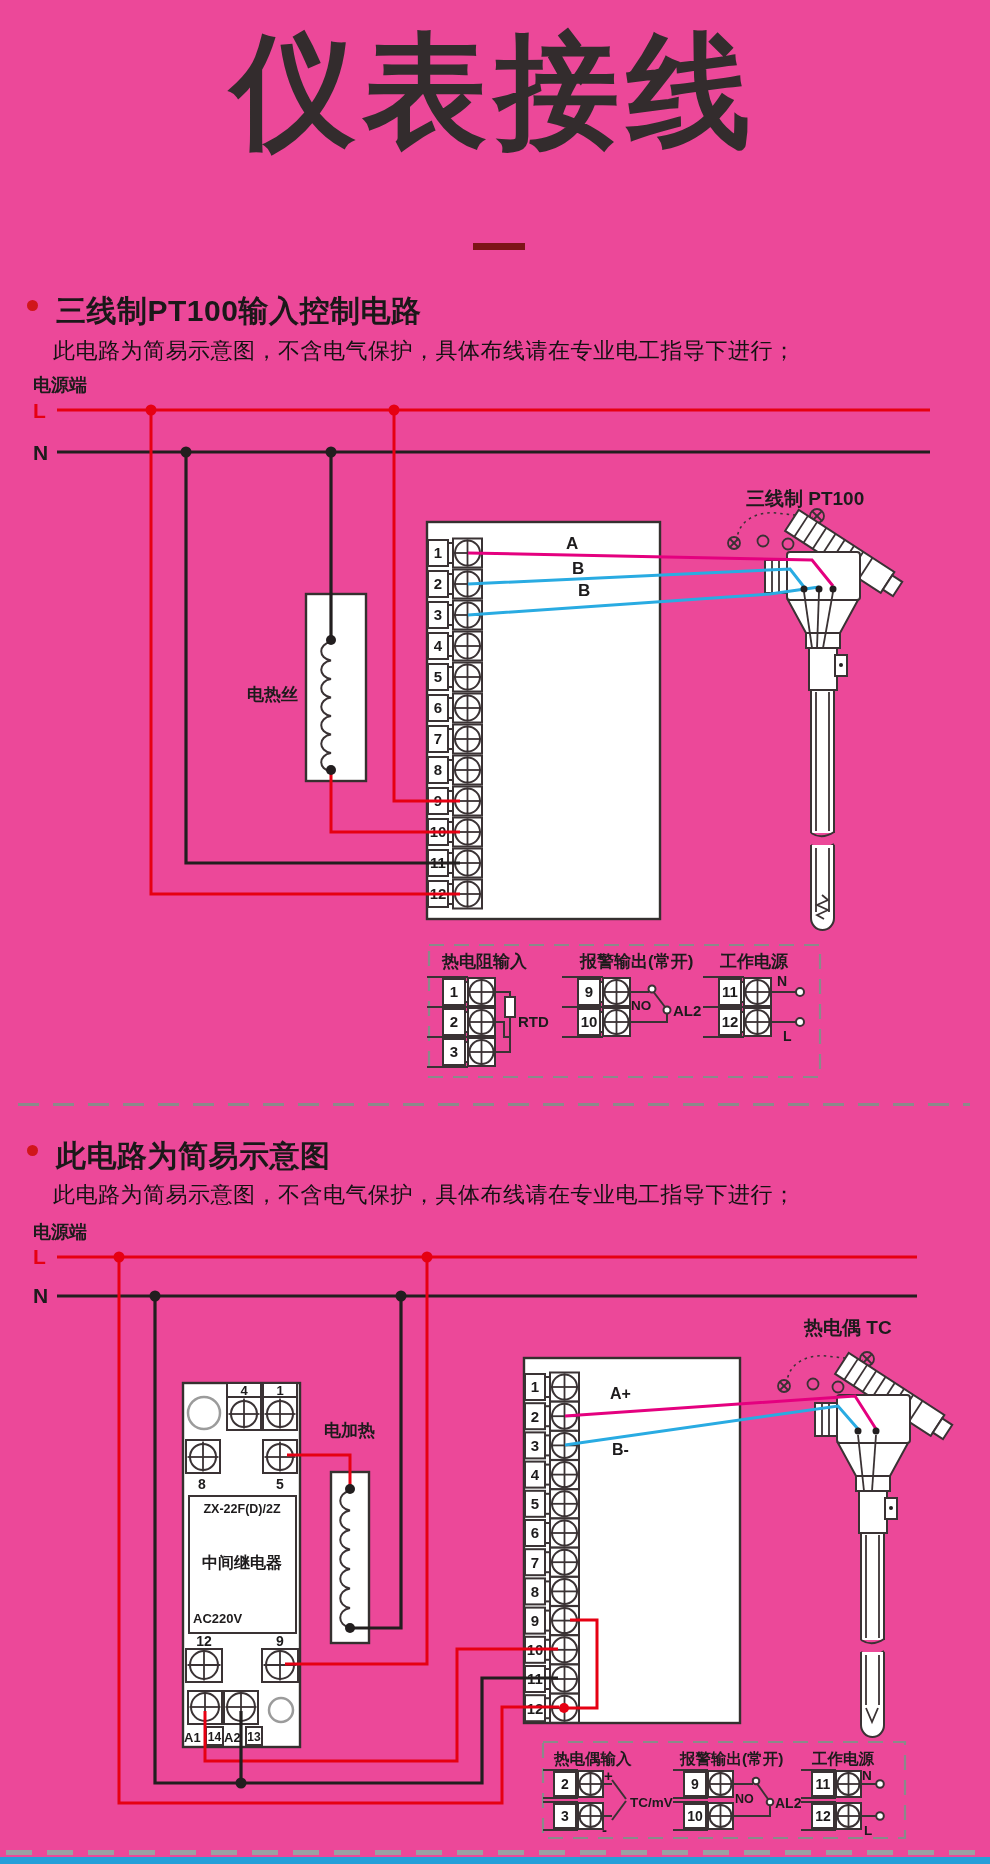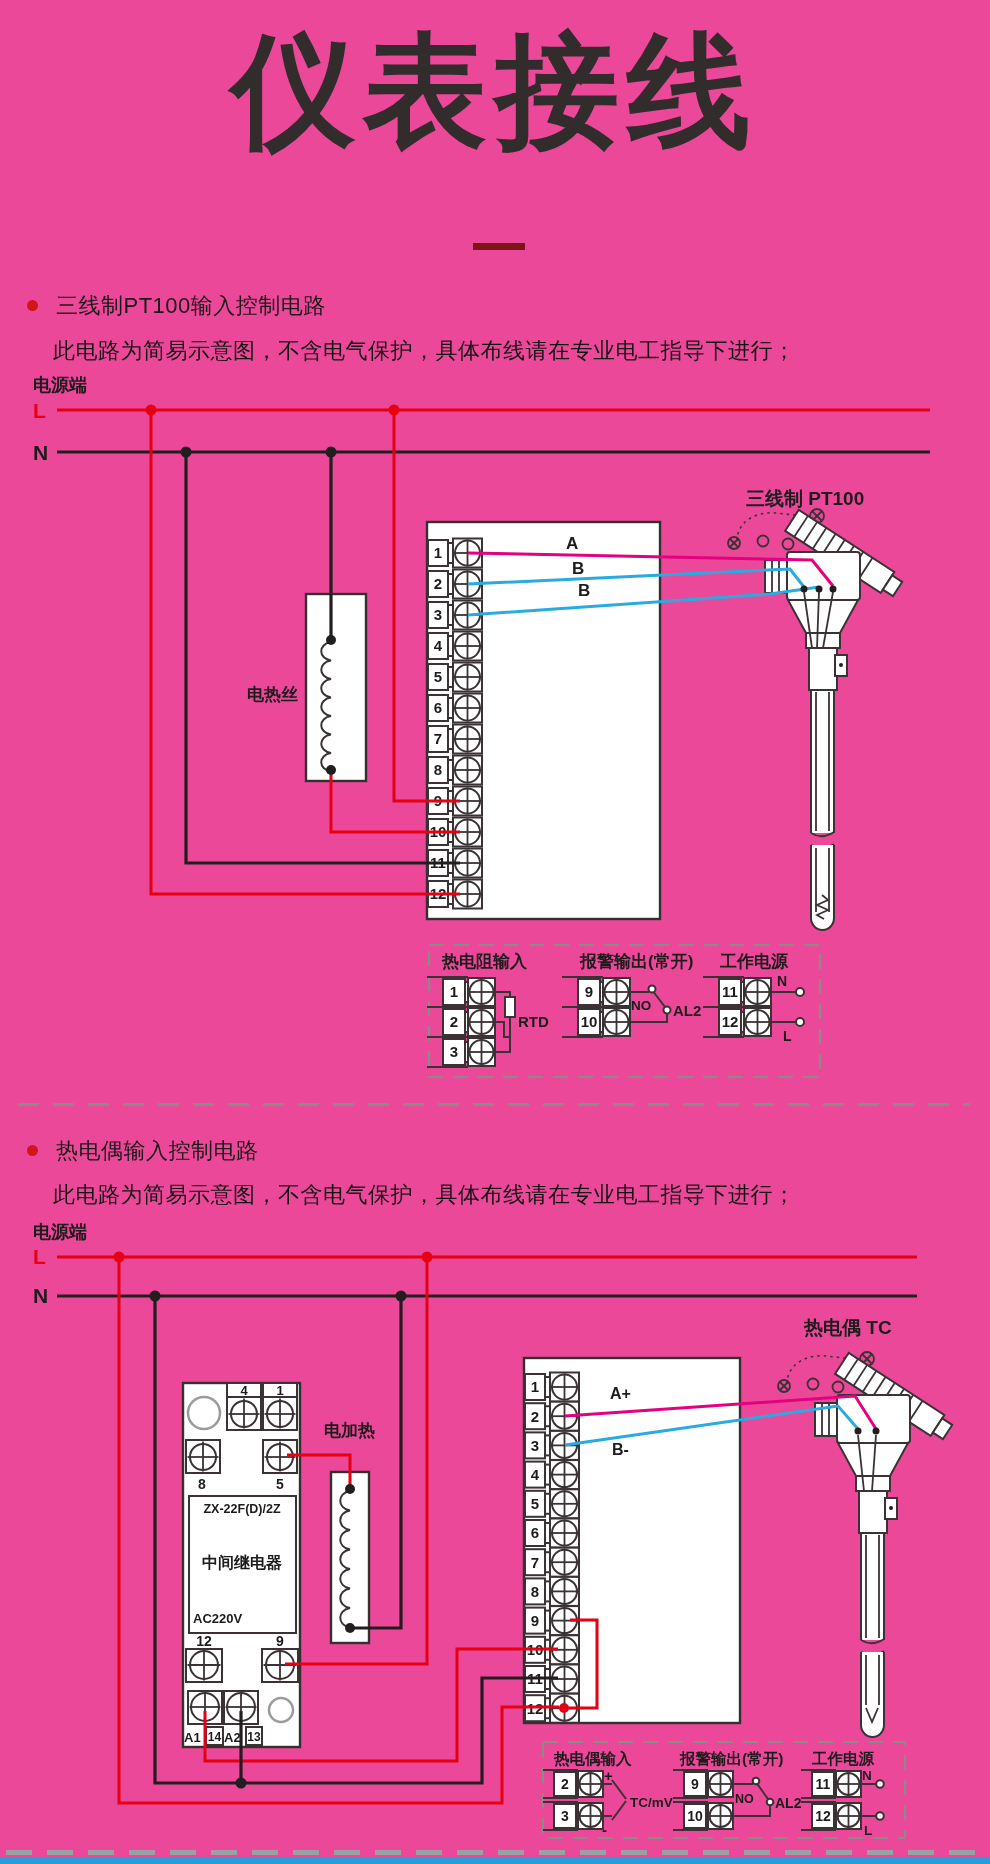--- a/index.html
+++ b/index.html
@@ -7,21 +7,21 @@
     --maroon:#7e1418; --bullet:#d0161b; --bar:#259fd9; --ink:#1d1b1c;
   }
   html,body{margin:0;padding:0;background:#ffffff;}
   #canvas{position:relative;width:990px;height:1864px;background:#ec4899;overflow:hidden;
           font-family:"Liberation Sans",sans-serif;color:#1d1b1c;}
   .abs{position:absolute;}
   #page-title{left:0;right:0;top:24px;text-align:center;font-size:124px;line-height:135px;
               font-weight:900;letter-spacing:8px;color:#332c2d;}
   #title-dash{left:473px;top:243px;width:52px;height:7px;background:var(--maroon);}
   .bullet{width:11px;height:11px;border-radius:50%;background:var(--bullet);}
-  .sec-head{font-size:22px;font-weight:normal;color:#1b1819;letter-spacing:0.5px;}
+  .sec-head{font-size:30px;font-weight:bold;color:#1b1819;letter-spacing:0.5px;}
   .sec-note{font-size:22px;font-weight:normal;color:#141213;letter-spacing:0.5px;}
   .sep-dash{height:3px;background:repeating-linear-gradient(90deg,#8a8a8a 0 21px,transparent 21px 35px);}
   #bottom-dashes{left:6px;right:0;top:1850px;height:4.5px;
                  background:repeating-linear-gradient(90deg,#9aa0a4 0 26px,transparent 26px 41px);}
   #bottom-bar{left:0;right:0;top:1857px;height:7px;background:var(--bar);}
   svg{position:absolute;left:0;overflow:visible;}
   svg text{font-family:"Liberation Sans",sans-serif;font-weight:bold;fill:var(--ink);}
   .k{stroke:#3a3234;stroke-width:1.8;fill:none;}
   .k2{stroke:#3a3234;stroke-width:2;fill:none;}
   .box{fill:#fff;stroke:#3a3234;stroke-width:2;}
@@ -368,21 +368,21 @@
       <text x="777" y="986" font-size="14">N</text>
       <path d="M771,1022 H796" class="k2"></path>
         <circle cx="800" cy="1022" r="4" class="box"></circle>
       <text x="783" y="1041" font-size="14">L</text>
     </g>
   </svg>
 
   <div class="abs sep-dash" style="left:18px;width:952px;top:1103px;"></div>
 
   <div class="abs bullet" style="left:27px;top:1145px;"></div>
-  <div class="abs sec-head" style="left:56px;top:1136px;">热电偶输入控制电路</div>
+  <div class="abs sec-head" style="left:56px;top:1136px;">此电路为简易示意图</div>
   <div class="abs sec-note" style="left:53px;top:1180px;">此电路为简易示意图，不含电气保护，具体布线请在专业电工指导下进行；</div>
 
   <svg style="top:1210px;" width="990" height="654" viewBox="0 1210 990 654">
 
     <text x="33" y="1238" font-size="18">电源端</text>
     <text x="33" y="1264" font-size="21" class="t-red">L</text>
     <text x="33" y="1303" font-size="21">N</text>
 
     <g>
       <path d="M57,1257 H917" class="w-redline"></path>

